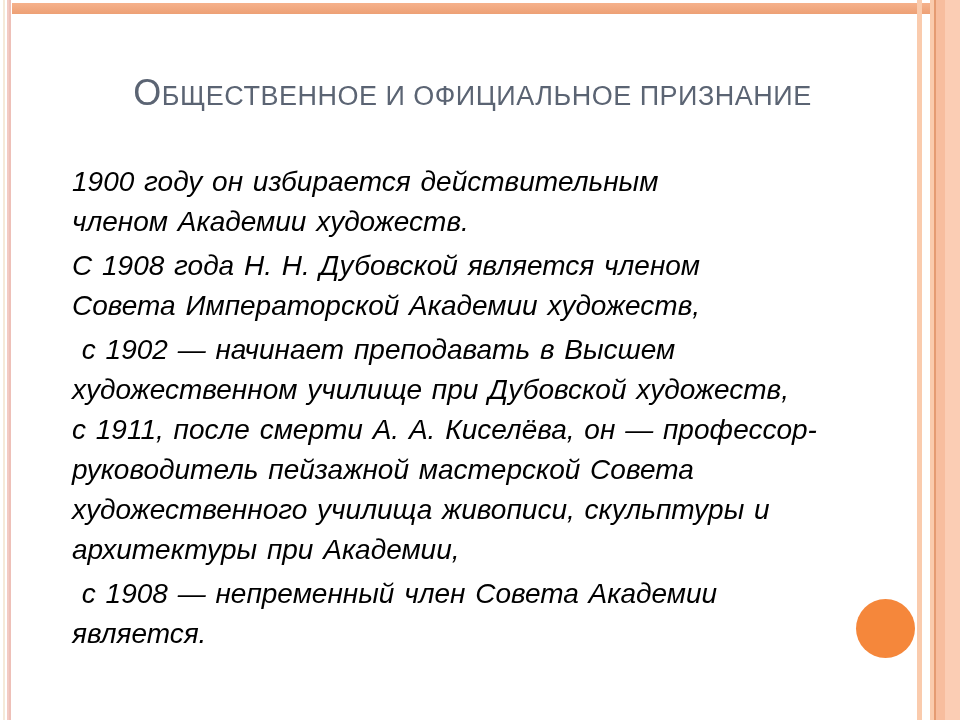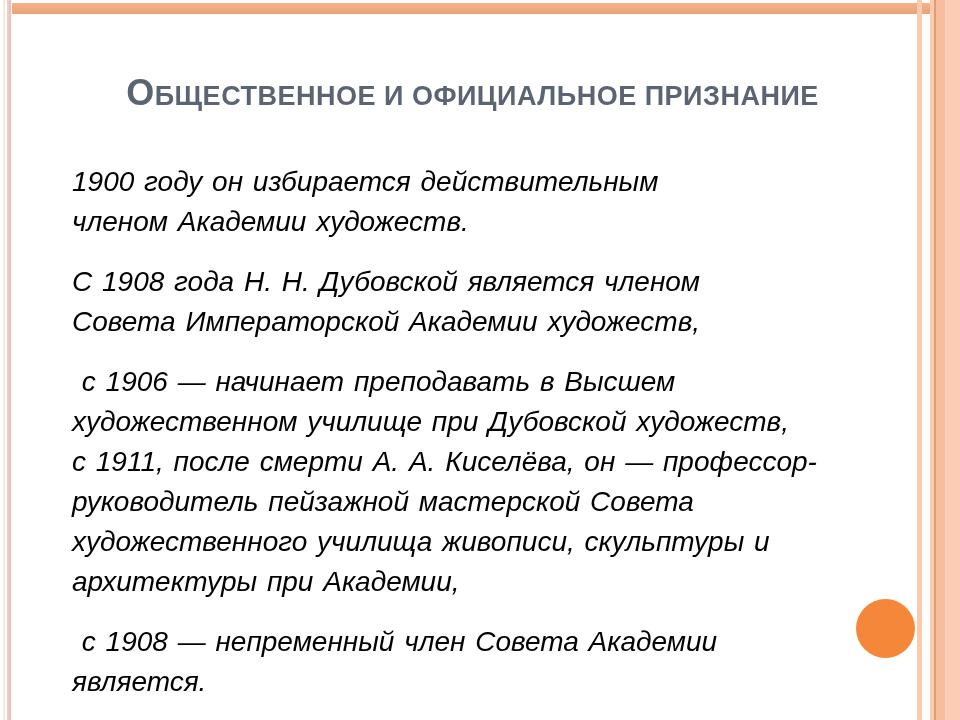--- a/index.html
+++ b/index.html
@@ -52,21 +52,21 @@
 
   
   .title {
     position: absolute;
     left: 60px;
     right: 75px;
     top: 72px;
     margin: 0;
     text-align: center;
     color: #5b6473;
-    font-weight: bold;
+    font-weight: normal;
     font-size: 27px;
     letter-spacing: 0.5px;
     white-space: nowrap;
   }
   .title .big-letter {
     font-size: 36px;
   }
 
   
   .body-text {
@@ -77,21 +77,21 @@
     color: #000000;
     font-size: 28px;
     line-height: 40px;
     word-spacing: 2px;
     font-style: italic;
   }
   .body-line {
     white-space: pre-wrap;
   }
   .para-start {
-    margin-top: 20px;
+    margin-top: 4px;
   }
 </style>
 </head>
 <body>
 
 <div class="slide">
 
   <div class="top-bar"></div>
 
   <div class="stripe l1"></div>
@@ -108,21 +108,21 @@
 
   <h1 class="title"><span class="big-letter">О</span><span>БЩЕСТВЕННОЕ И ОФИЦИАЛЬНОЕ ПРИЗНАНИЕ</span></h1>
 
   <div class="body-text">
     <div class="body-line">1900 году он избирается действительным</div>
     <div class="body-line">членом Академии художеств.</div>
 
     <div class="body-line para-start">С 1908 года Н. Н. Дубовской является членом</div>
     <div class="body-line">Совета Императорской Академии художеств,</div>
 
-    <div class="body-line para-start"> с 1906 — начинает преподавать в Высшем</div>
+    <div class="body-line para-start"> с 1902 — начинает преподавать в Высшем</div>
     <div class="body-line">художественном училище при Дубовской художеств,</div>
     <div class="body-line">с 1911, после смерти А. А. Киселёва, он — профессор-</div>
     <div class="body-line">руководитель пейзажной мастерской Совета</div>
     <div class="body-line">художественного училища живописи, скульптуры и</div>
     <div class="body-line">архитектуры при Академии,</div>
 
     <div class="body-line para-start"> с 1908 — непременный член Совета Академии</div>
     <div class="body-line">является.</div>
   </div>
 

